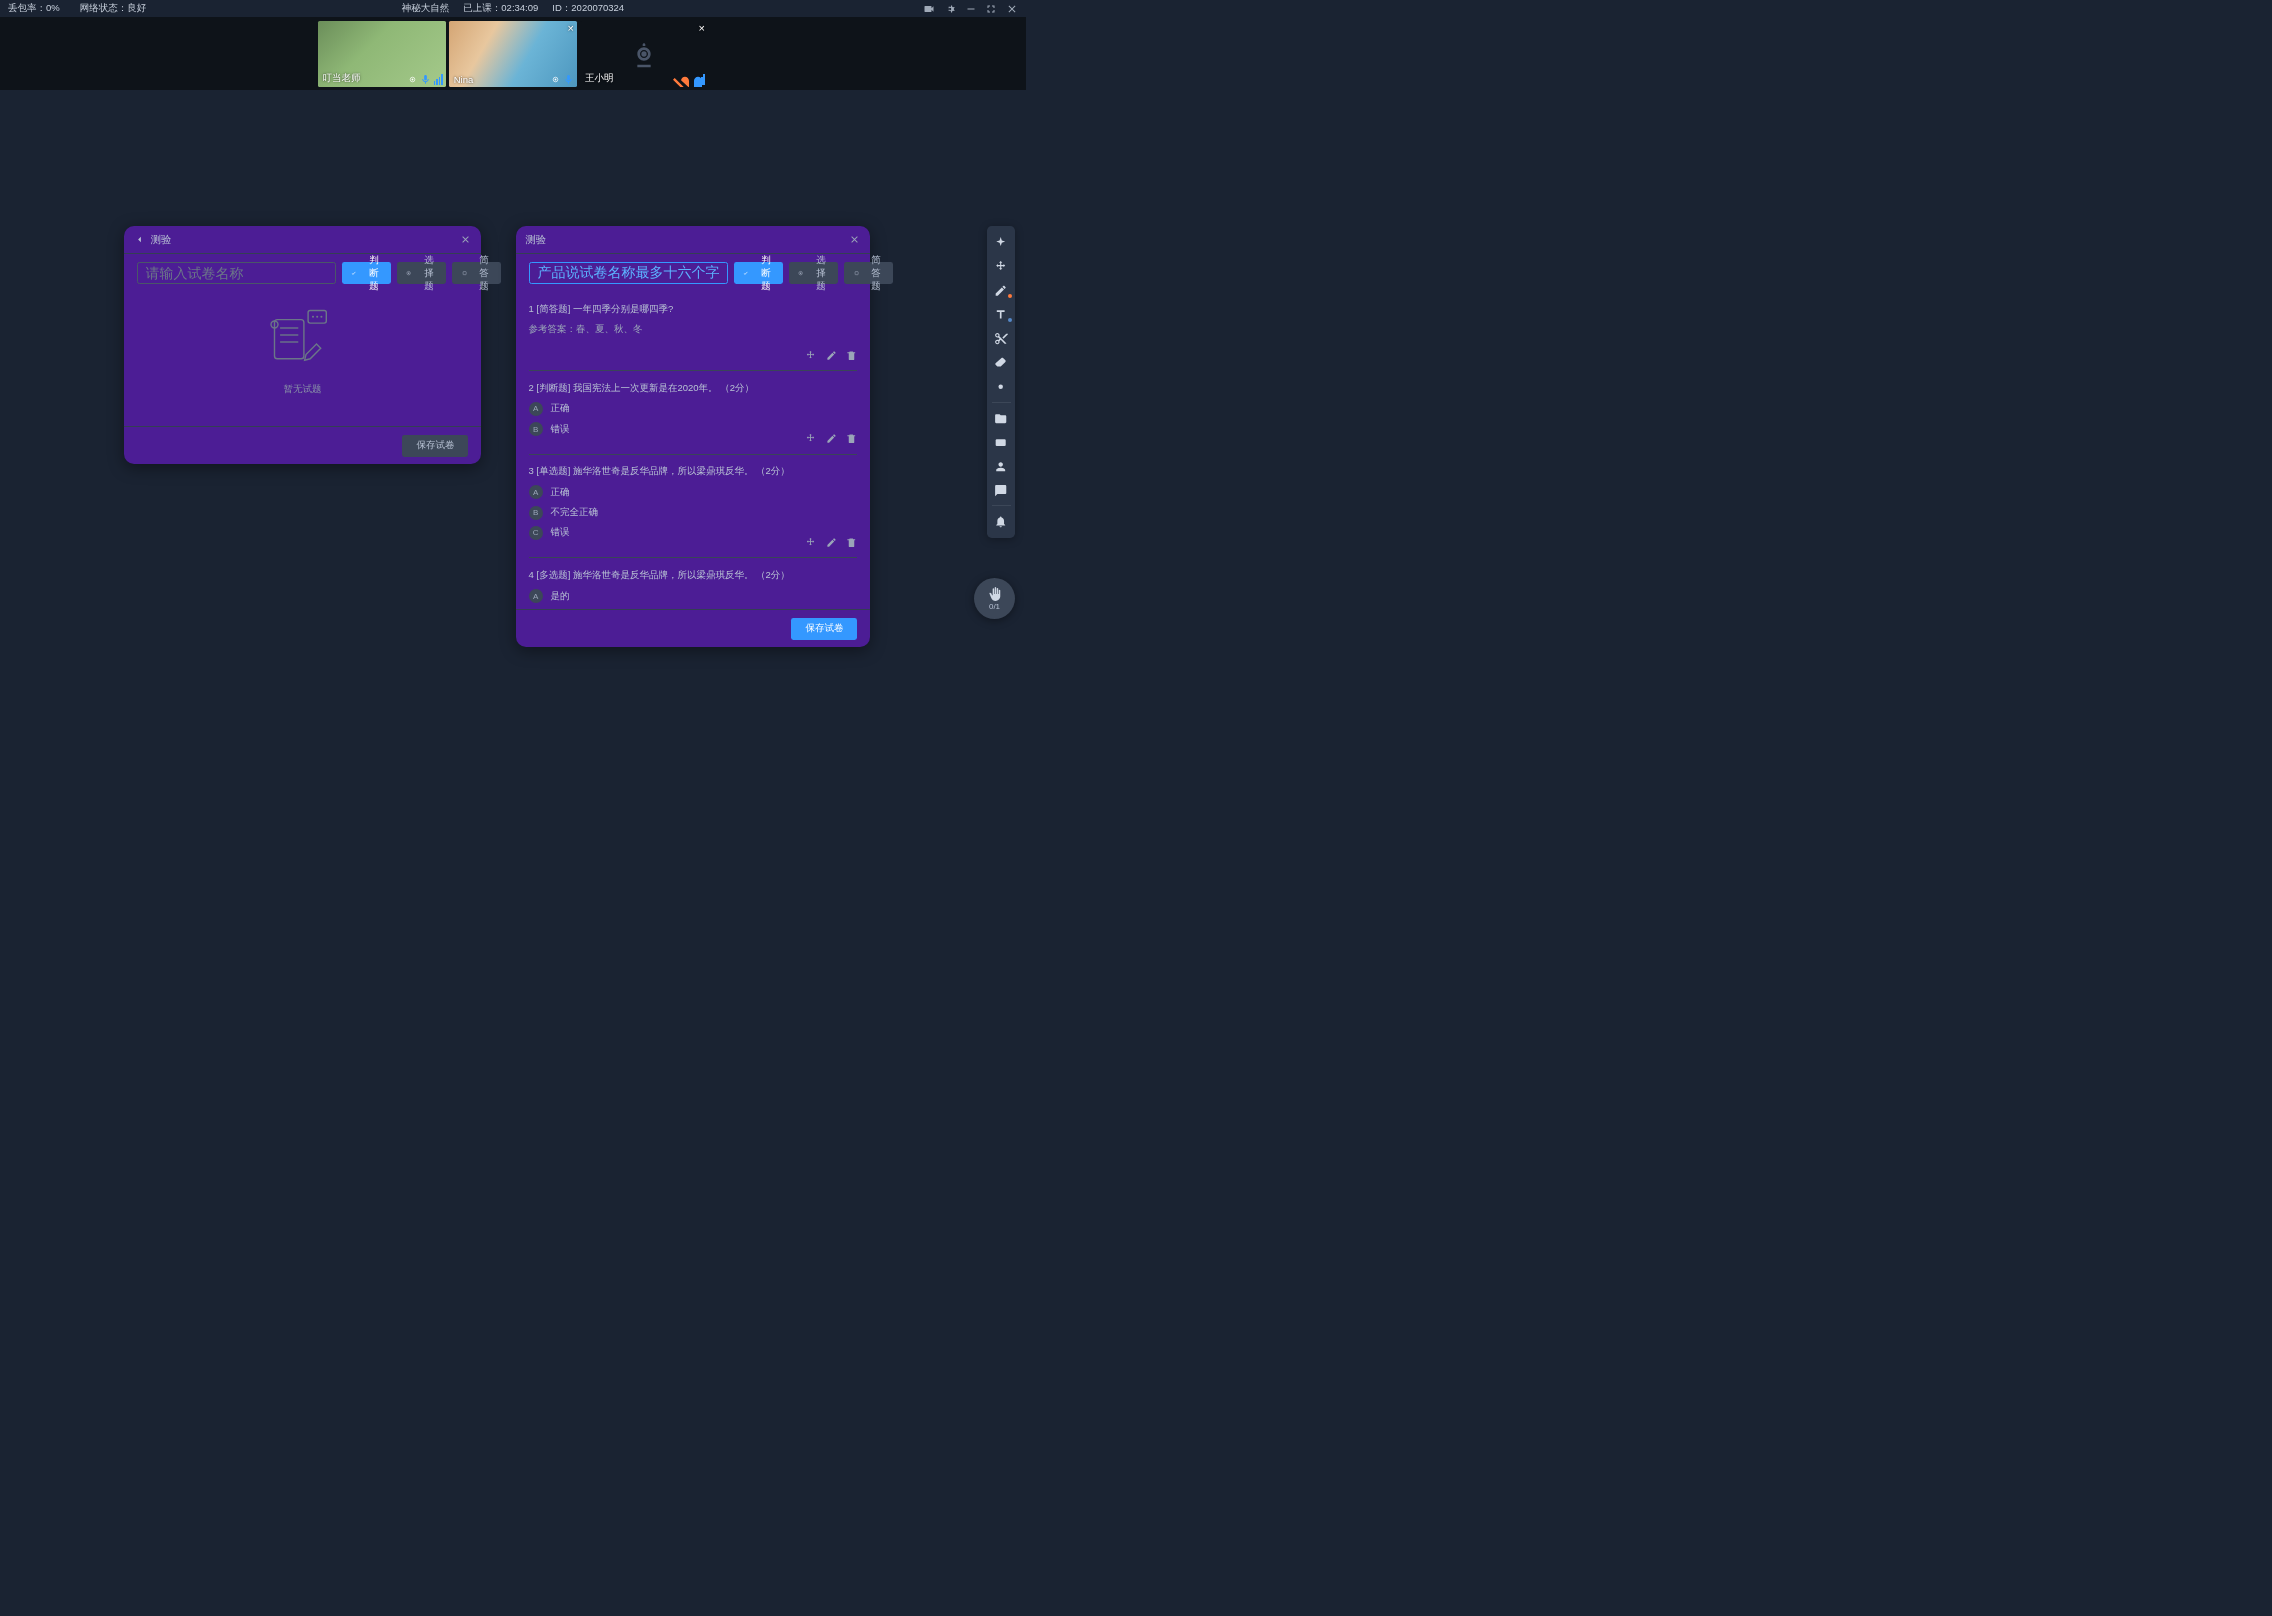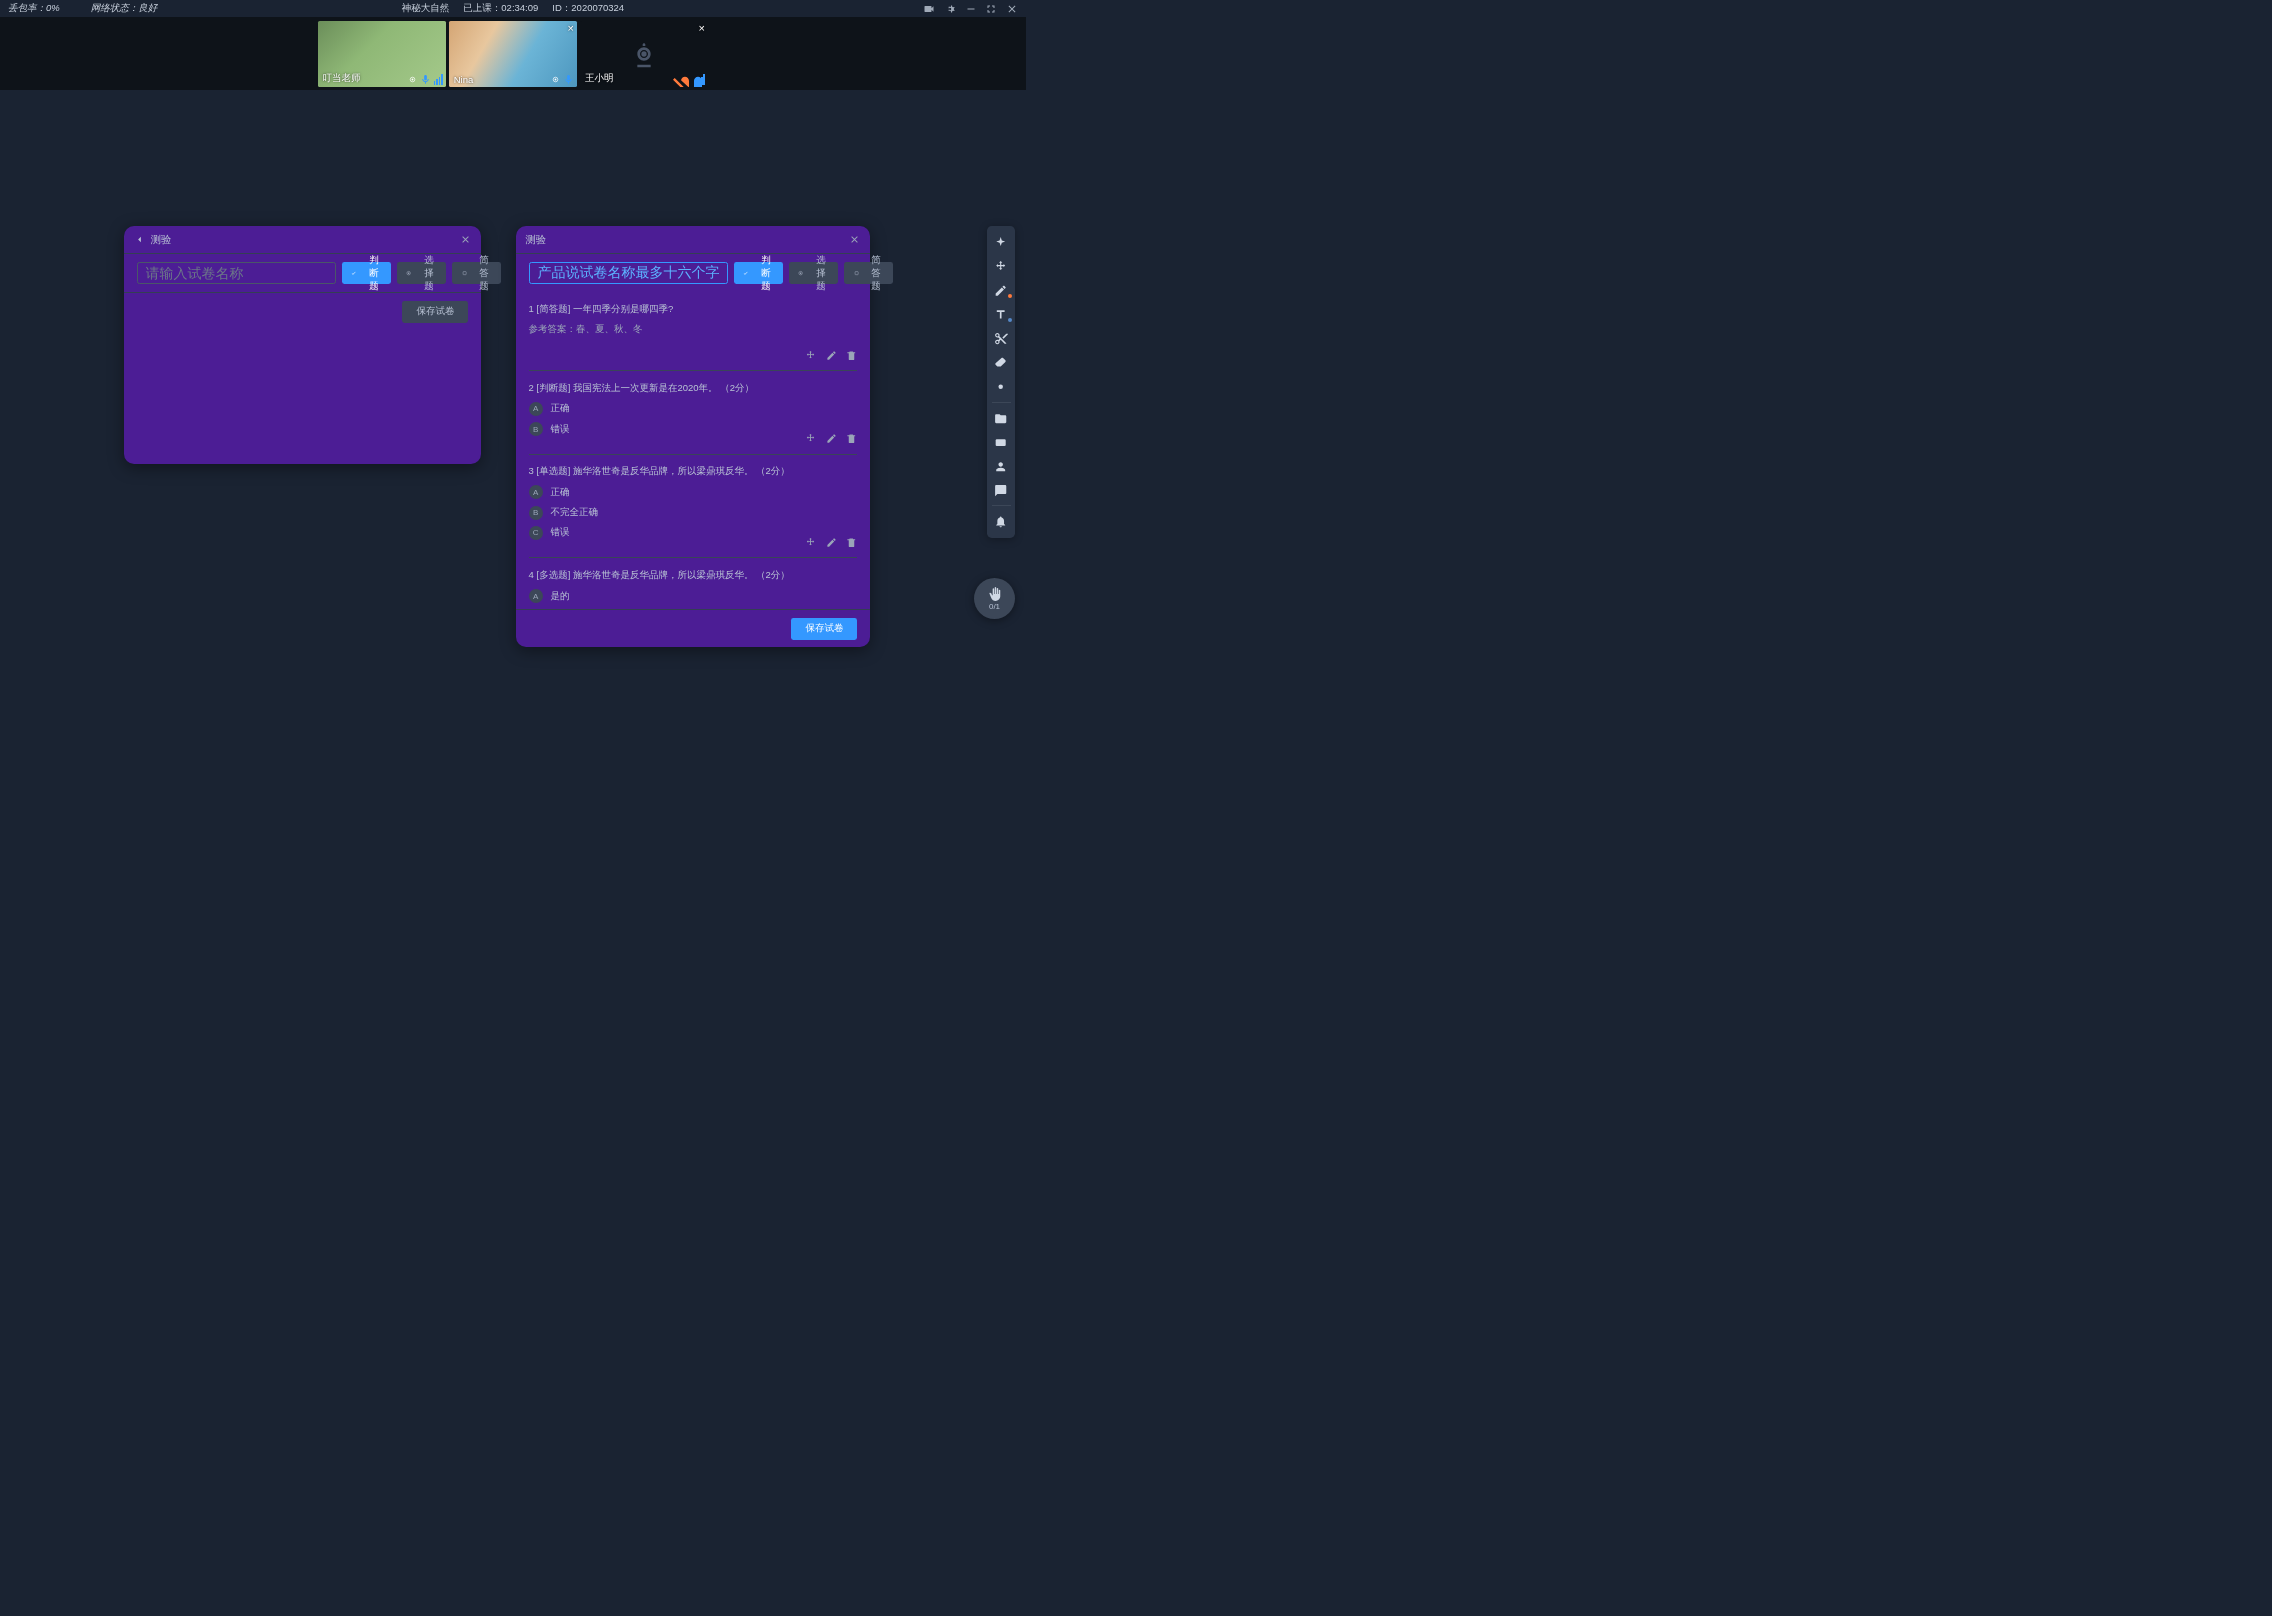--- a/index.html
+++ b/index.html
@@ -16,21 +16,21 @@
 
 .status-bar {
   height: 17.4px;
   display: flex;
   align-items: center;
   padding: 0 8px;
   font-size: 9.5px;
   color: #c8d0dc;
   background: #1a2332;
 }
-.status-left { display: flex; gap: 31px; font-style: italic; }
+.status-left { display: flex; gap: 20px; }
 .status-center { position: absolute; left: 50%; transform: translateX(-50%); display: flex; gap: 14px; }
 .status-right { margin-left: auto; display: flex; gap: 8px; align-items: center; }
 .status-icon { width: 12.6px; height: 12.6px; display: flex; align-items: center; justify-content: center; cursor: pointer; color: #a0aab8; }
 .status-icon svg { width: 12px; height: 12px; fill: currentColor; }
 
 
 .video-strip {
   height: 73px;
   display: flex;
   justify-content: center;
@@ -335,20 +335,37 @@
         <span>选择题</span>
       </button>
       <button class="btn btn-secondary">
         <svg viewBox="0 0 24 24">
             <rect x="5" y="5" width="14" height="14" fill="none" stroke="currentColor" stroke-width="2" rx="2"></rect>
             <path d="M8 9h8M8 12h8M8 15h5"></path>
           </svg>
         <span>简答题</span>
       </button>
     </div>
+    <div class="panel-body">
+      <div class="empty-state">
+        <svg viewBox="0 0 100 90">
+          <rect x="10" y="18" width="42" height="56" rx="4" fill="none" stroke="#6b7688" stroke-width="2"></rect>
+          <circle cx="10" cy="25" r="5" fill="none" stroke="#6b7688" stroke-width="2"></circle>
+          <line x1="18" y1="30" x2="44" y2="30" stroke="#6b7688" stroke-width="2"></line>
+          <line x1="18" y1="40" x2="44" y2="40" stroke="#6b7688" stroke-width="2"></line>
+          <line x1="18" y1="50" x2="44" y2="50" stroke="#6b7688" stroke-width="2"></line>
+          <rect x="58" y="5" width="26" height="18" rx="3" fill="none" stroke="#6b7688" stroke-width="2"></rect>
+          <circle cx="65" cy="14" r="1.5" fill="#6b7688"></circle>
+            <circle cx="71" cy="14" r="1.5" fill="#6b7688"></circle>
+            <circle cx="77" cy="14" r="1.5" fill="#6b7688"></circle>
+          <path d="M55 68 L70 53 L76 59 L61 74 L53 76 Z" fill="none" stroke="#6b7688" stroke-width="2"></path>
+        </svg>
+        <span class="empty-text">暂无试题</span>
+      </div>
+    </div>
     <div class="panel-footer">
       <button class="btn btn-save">保存试卷</button>
     </div>
   </div>
 
   <div class="panel panel-right">
     <div class="panel-header">
       <span class="panel-title">测验</span>
       <span class="panel-close">
           <svg viewBox="0 0 24 24">

